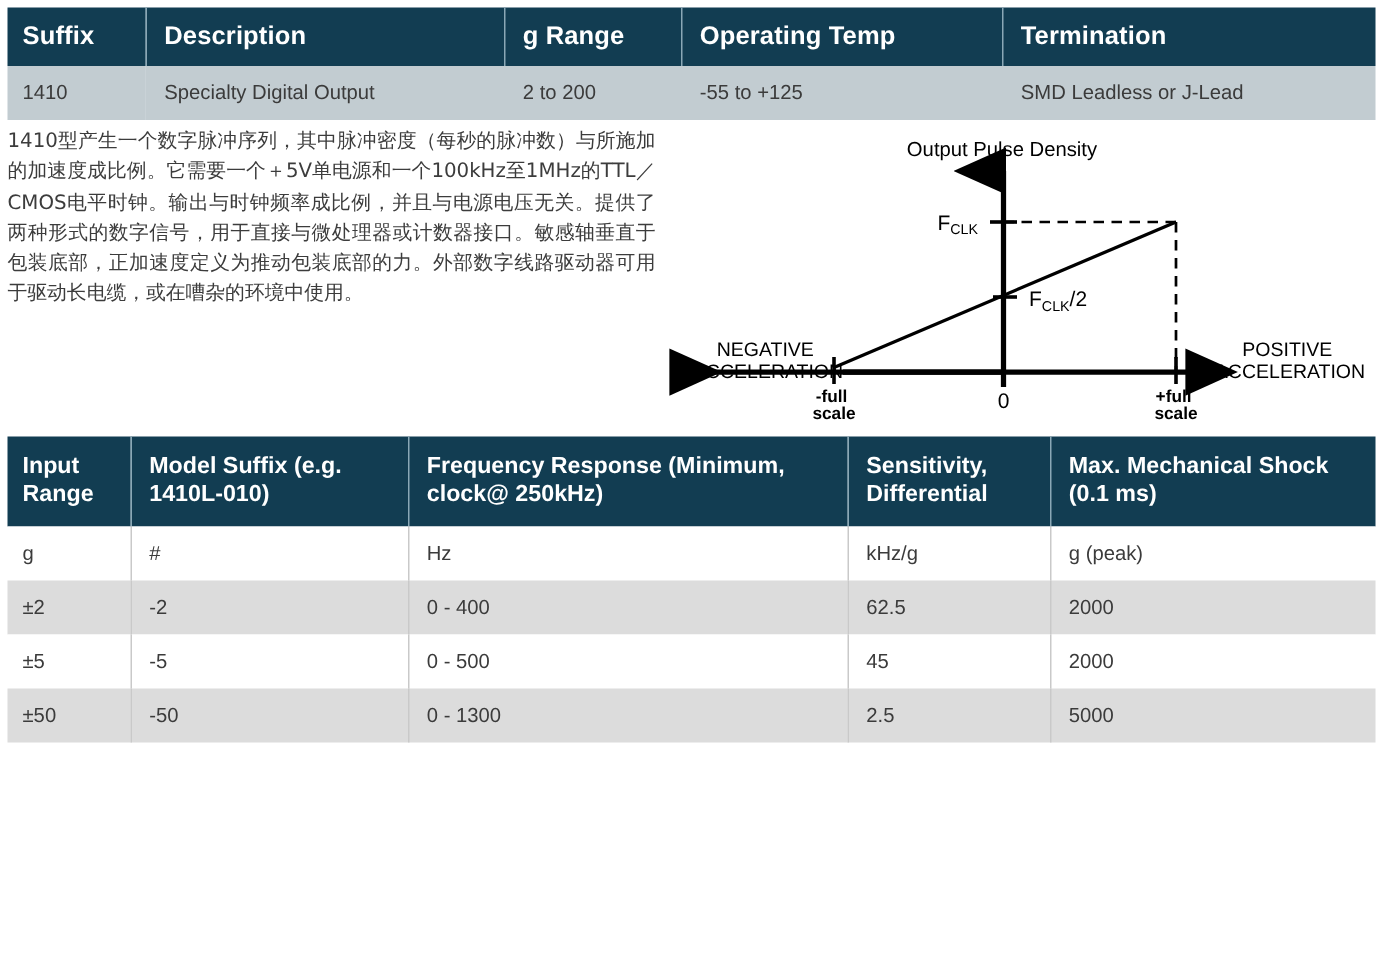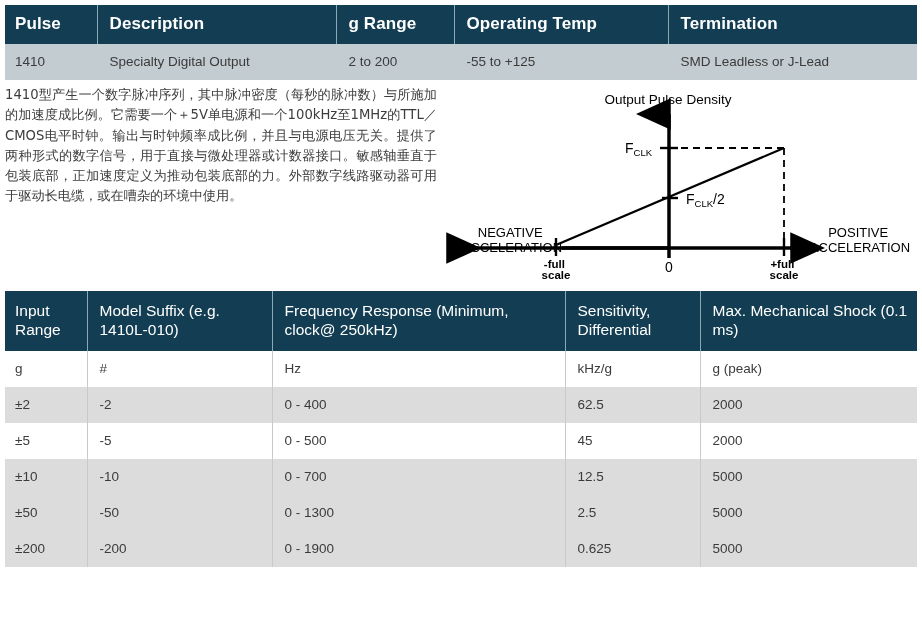--- a/index.html
+++ b/index.html
@@ -74,21 +74,21 @@
     left: 5px;
     top: 291px;
     width: 912px;
     border-collapse: collapse;
     table-layout: fixed;
   }
   .bot-table th {
     background: #123D52;
     color: #ffffff;
     font-size: 15.5px;
-    font-weight: normal;
+    font-weight: bold;
     text-align: left;
     vertical-align: top;
     line-height: 19px;
     padding: 10px 8px 12px 12px;
     border-left: 1px solid #8aa8b6;
   }
   .bot-table th.first { border-left: none; padding-left: 10px; }
   .bot-table td {
     font-size: 13.5px;
     color: #3b3b3b;
@@ -105,21 +105,21 @@
 <table class="top-table">
   <colgroup>
     <col style="width:92px">
       <col style="width:239px">
       <col style="width:118px">
       <col style="width:214px">
       <col style="width:249px">
   </colgroup>
   <thead>
     <tr>
-      <th class="first">Pulse</th>
+      <th class="first">Suffix</th>
       <th>Description</th>
       <th>g Range</th>
       <th>Operating Temp</th>
       <th>Termination</th>
     </tr>
   </thead>
   <tbody>
     <tr>
       <td class="first">1410</td>
       <td>Specialty Digital Output</td>
@@ -229,34 +229,20 @@
       <td>2000</td>
     </tr>
     <tr class="odd">
       <td class="first">±5</td>
       <td>-5</td>
       <td>0 - 500</td>
       <td>45</td>
       <td>2000</td>
     </tr>
     <tr class="even">
-      <td class="first">±10</td>
-      <td>-10</td>
-      <td>0 - 700</td>
-      <td>12.5</td>
-      <td>5000</td>
-    </tr>
-    <tr class="even">
       <td class="first">±50</td>
       <td>-50</td>
       <td>0 - 1300</td>
       <td>2.5</td>
       <td>5000</td>
     </tr>
-    <tr class="even">
-      <td class="first">±200</td>
-      <td>-200</td>
-      <td>0 - 1900</td>
-      <td>0.625</td>
-      <td>5000</td>
-    </tr>
   </tbody>
 </table>
 
 </body></html>

